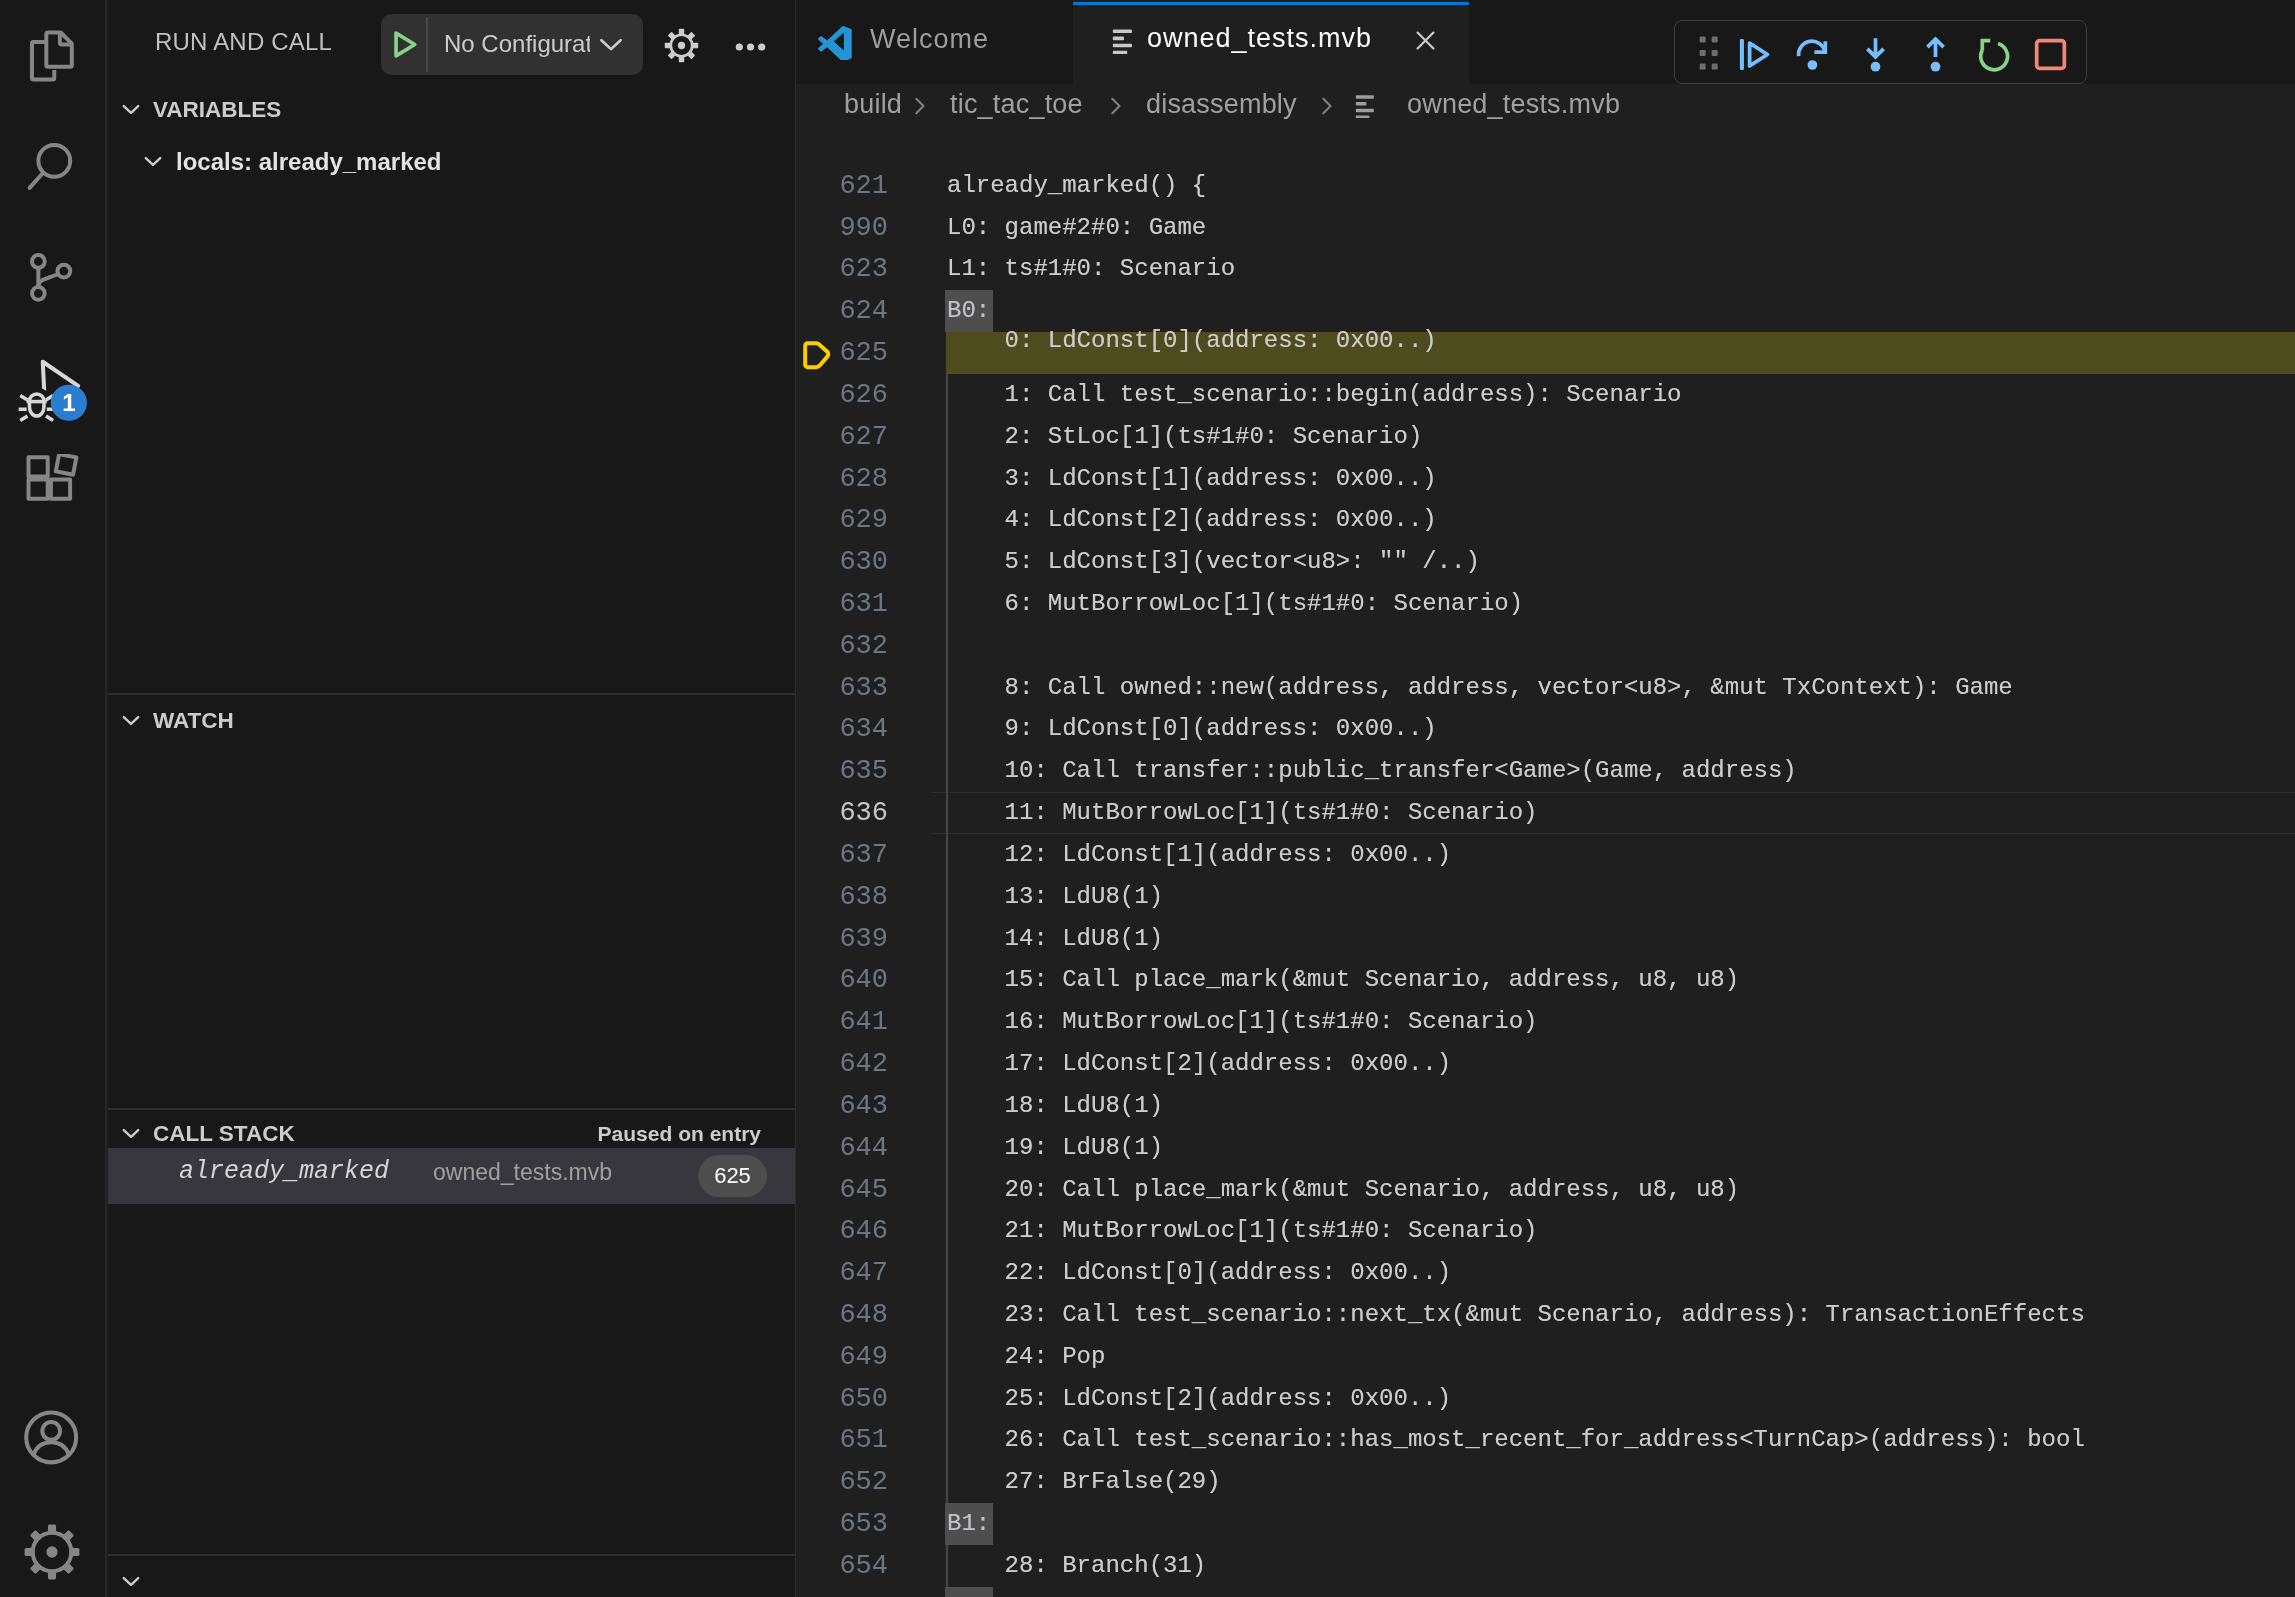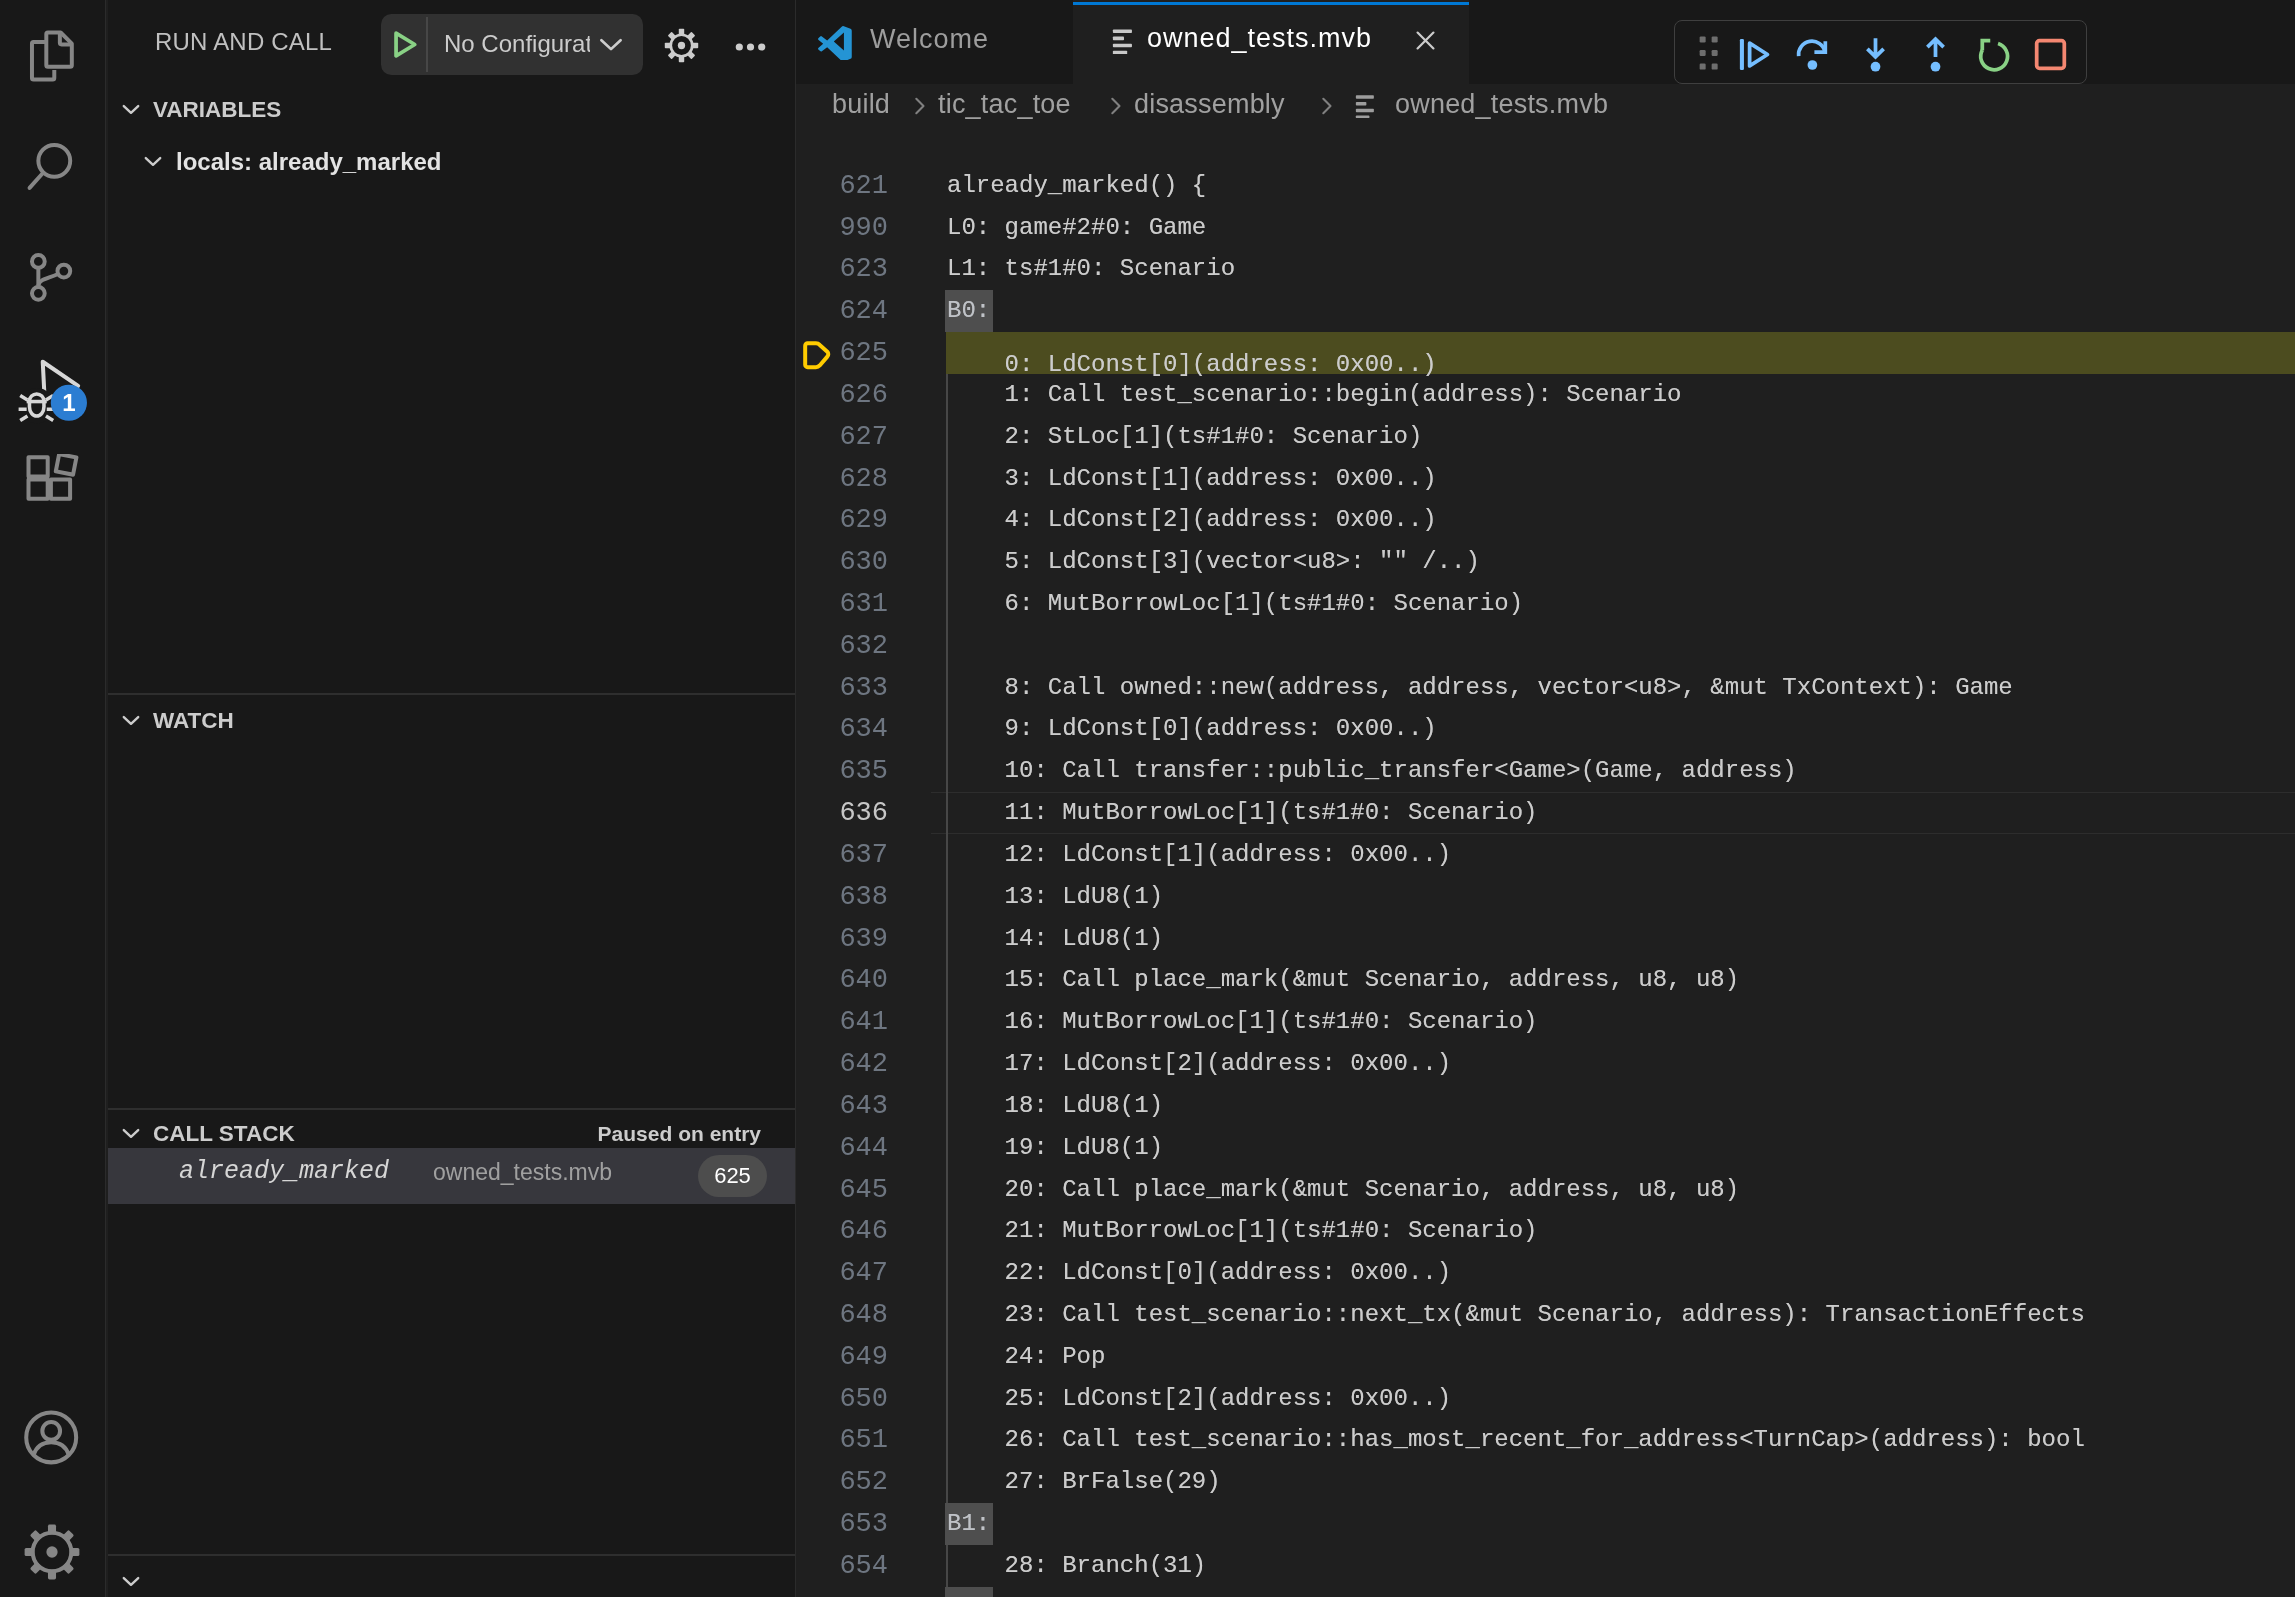--- a/index.html
+++ b/index.html
@@ -4,21 +4,21 @@
 * { margin:0; padding:0; box-sizing:border-box; }
 html,body { width:2295px; height:1597px; overflow:hidden; background:#1f1f1f;
   font-family:"Liberation Sans", sans-serif; }
 .abs { position:absolute; }
 #activity { position:absolute; left:0; top:0; width:106px; height:100%; background:#181818; border-right:1.6px solid #2b2b2b; }
 #sidebar { position:absolute; left:108px; top:0; width:688px; height:100%; background:#181818; border-right:0.8px solid #2b2b2b; }
 #main { position:absolute; left:796px; top:0; width:1499px; height:100%; background:#1f1f1f; }
 #tabbar { position:absolute; left:0; top:0; width:100%; height:84px; background:#181818; }
 .tab { position:absolute; top:0; height:84px; }
 #crumbs { position:absolute; left:0; top:84px; width:100%; height:42px; background:#1f1f1f; }
-.crumb { position:absolute; top:4.8px; color:#a0a0a0; font-size:27px; letter-spacing:0.2px; }
+.crumb { position:absolute; top:4.8px; color:#a0a0a0; font-size:27px; letter-spacing:0.2px;margin-left:12px; }
 .cchev { position:absolute; top:9.7px; }
 .cicon { position:absolute; top:8.8px; }
 .ln { position:absolute; left:0; width:92px; height:42px; line-height:42px; text-align:right;
   font-family:"Liberation Mono", monospace; font-size:27px; color:#6e7681; }
 .ln.cur { color:#c6c6c6; }
 .cl { position:absolute; left:151px; height:42px; line-height:42px; white-space:pre;
   font-family:Liberation Mono, monospace; font-size:24px; color:#cccccc; text-shadow:0 0 0.6px rgba(204,204,204,0.55);}
 .blabel { display:inline-block; height:42px; line-height:42px; background:#4e4e4e; color:#bfc2c7; vertical-align:top; padding:0 3.2px 0 1.6px; margin-left:-1.6px; }
 .shead { position:absolute; left:45px; font-size:22.5px; font-weight:bold; color:#cccccc; }
 .chev { position:absolute; left:10.5px; }
@@ -268,21 +268,21 @@
         </svg></div>
     <div class="ln" style="top:141px">621</div>
       <div class="cl" style="top:141px">already_marked() {</div>
 <div class="ln" style="top:183px">990</div>
       <div class="cl" style="top:183px">L0: game#2#0: Game</div>
 <div class="ln" style="top:224px">623</div>
       <div class="cl" style="top:224px">L1: ts#1#0: Scenario</div>
 <div class="ln" style="top:266px">624</div>
       <div class="cl" style="top:266px"><span class="blabel">B0:</span></div>
 <div class="ln" style="top:308px">625</div>
-      <div class="cl" style="top:320px">&nbsp;&nbsp;&nbsp;&nbsp;0: LdConst[0](address: 0x00..)</div>
+      <div class="cl" style="top:296px">&nbsp;&nbsp;&nbsp;&nbsp;0: LdConst[0](address: 0x00..)</div>
 <div class="ln" style="top:350px">626</div>
       <div class="cl" style="top:350px">&nbsp;&nbsp;&nbsp;&nbsp;1: Call test_scenario::begin(address): Scenario</div>
 <div class="ln" style="top:392px">627</div>
       <div class="cl" style="top:392px">&nbsp;&nbsp;&nbsp;&nbsp;2: StLoc[1](ts#1#0: Scenario)</div>
 <div class="ln" style="top:434px">628</div>
       <div class="cl" style="top:434px">&nbsp;&nbsp;&nbsp;&nbsp;3: LdConst[1](address: 0x00..)</div>
 <div class="ln" style="top:475px">629</div>
       <div class="cl" style="top:475px">&nbsp;&nbsp;&nbsp;&nbsp;4: LdConst[2](address: 0x00..)</div>
 <div class="ln" style="top:517px">630</div>
       <div class="cl" style="top:517px">&nbsp;&nbsp;&nbsp;&nbsp;5: LdConst[3](vector&lt;u8&gt;: "" /..)</div>

